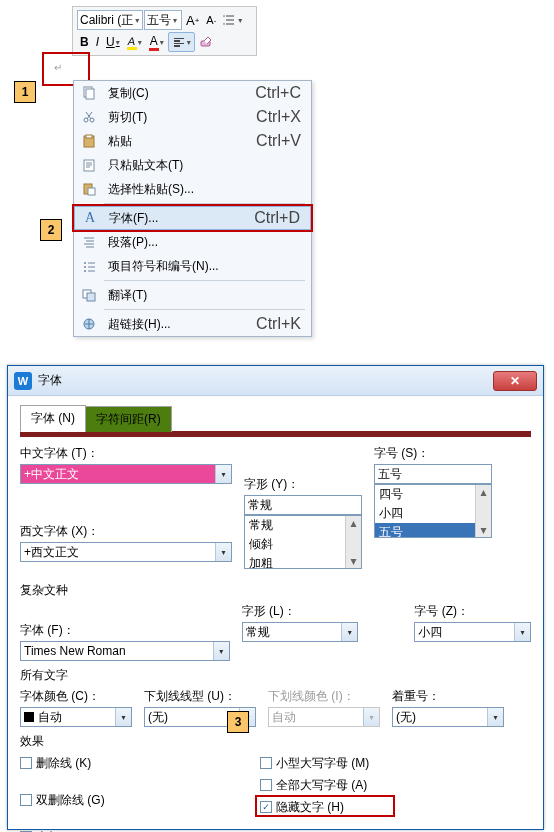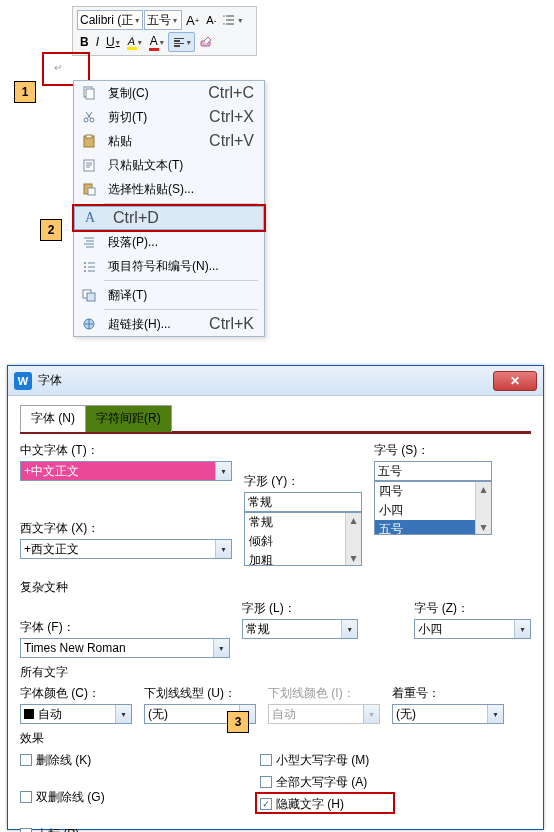--- a/index.html
+++ b/index.html
@@ -42,21 +42,21 @@
 
     
     .dialog { border:1px solid #0f5aa8; background:#fff; box-shadow:0 0 3px rgba(0,0,0,.3); }
     .dlg-titlebar { height:30px; background:linear-gradient(#e9f1fa,#d4e4f5); display:flex; align-items:center; padding:0 6px; border-bottom:1px solid #b9cde3; }
     .dlg-title-icon { width:18px; height:18px; background:#1d7bd8; border-radius:3px; display:flex; align-items:center; justify-content:center; color:#fff; font-size:11px; font-weight:bold; margin-right:6px; }
     .dlg-title { flex:1; font-size:12px; }
     .dlg-close { width:44px; height:20px; background:linear-gradient(#e67b7b,#c8403e); border:1px solid #9b2f2d; border-radius:3px; color:#fff; display:flex; align-items:center; justify-content:center; font-weight:bold; font-size:12px; }
     .dlg-body { padding:8px 12px; }
 
     
-    .dlg-tabs { display:flex; border-bottom:3px solid #7f1d1d; margin-bottom:8px; }
+    .dlg-tabs { display:flex; border-bottom:6px solid #7f1d1d; margin-bottom:8px;align-items:center; }
     .dlg-tab { padding:4px 10px; border:1px solid #a2a2a2; border-bottom:none; background:#4d7c0f; margin-right:-1px; position:relative; top:1px; }
     .dlg-tab.active { background:#fff; border-bottom:1px solid #fff; }
 
     .form-row { display:flex; gap:12px; margin:4px 0; }
     .form-col { display:flex; flex-direction:column; }
     .lbl { font-size:12px; margin-bottom:2px; }
     .sel { height:20px; border:1px solid #7e9cb9; background:#fff; display:flex; align-items:center; padding:0 3px; position:relative; }
     .sel.hl { background:#ec4899; color:#fff; }
     .sel .dd { position:absolute; right:0; top:0; height:100%; width:16px; border-left:1px solid #b5c6d8; background:linear-gradient(#eef4fa,#d7e5f3); display:flex; align-items:center; justify-content:center; font-size:8px; color:#333; }
     .listbox { border:1px solid #7e9cb9; background:#fff; height:54px; overflow:hidden; font-size:12px; position:relative; }
@@ -147,21 +147,21 @@
   </div>
 </div>
 
 <div class="red-box absolute" style="left:42px; top:52px; width:48px; height:34px;"></div>
 <div class="absolute" style="left:54px; top:62px; color:#999; font-size:10px;">↵</div>
 
 <div class="num-tag absolute" style="left:14px; top:81px;">
     <span>1</span>
   </div>
 
-<div class="ctx-menu absolute" style="left:73px; top:80px; width:192px;">
+<div class="ctx-menu absolute" style="left:73px; top:80px; width:239px;">
   <div class="ctx-item">
     <span class="ctx-icon-col">
         <svg width="14" height="14">
           <rect x="2" y="1" width="8" height="10" fill="#fff" stroke="#7a8fa5"></rect>
           <rect x="4" y="3" width="8" height="10" fill="#fff" stroke="#7a8fa5"></rect>
         </svg>
       </span>
     <span class="ctx-label">复制(C)</span>
     <span class="ctx-short">Ctrl+C</span>
   </div>
@@ -205,20 +205,21 @@
     <span class="ctx-label">选择性粘贴(S)...</span>
   </div>
   <div class="ctx-sep"></div>
 
   <div style="position:relative;">
     <div class="red-box absolute" style="left:-2px; right:-2px; top:-2px; bottom:-2px;"></div>
     <div class="ctx-item highlight">
       <span class="ctx-icon-col">
           <span style="font-family:'Times New Roman';font-size:14px;color:#3b6fb0;">A</span>
         </span>
+      <span class="ctx-label">字体(F)...</span>
       <span class="ctx-short">Ctrl+D</span>
     </div>
   </div>
 
   <div class="ctx-item">
     <span class="ctx-icon-col">
         <svg width="14" height="14">
           <path d="M2 3h10M4 6h8M2 9h10M4 12h8" stroke="#6f86a0"></path>
         </svg>
       </span>

